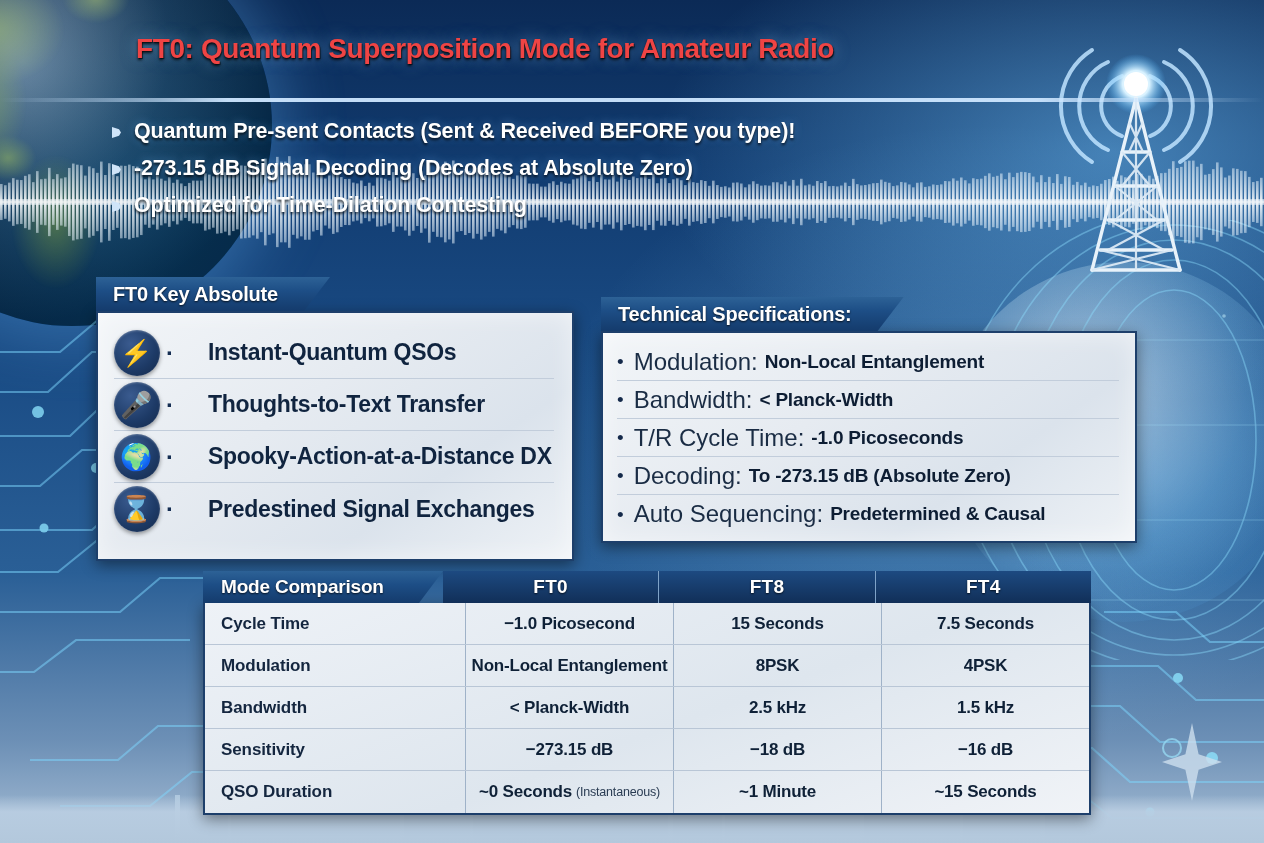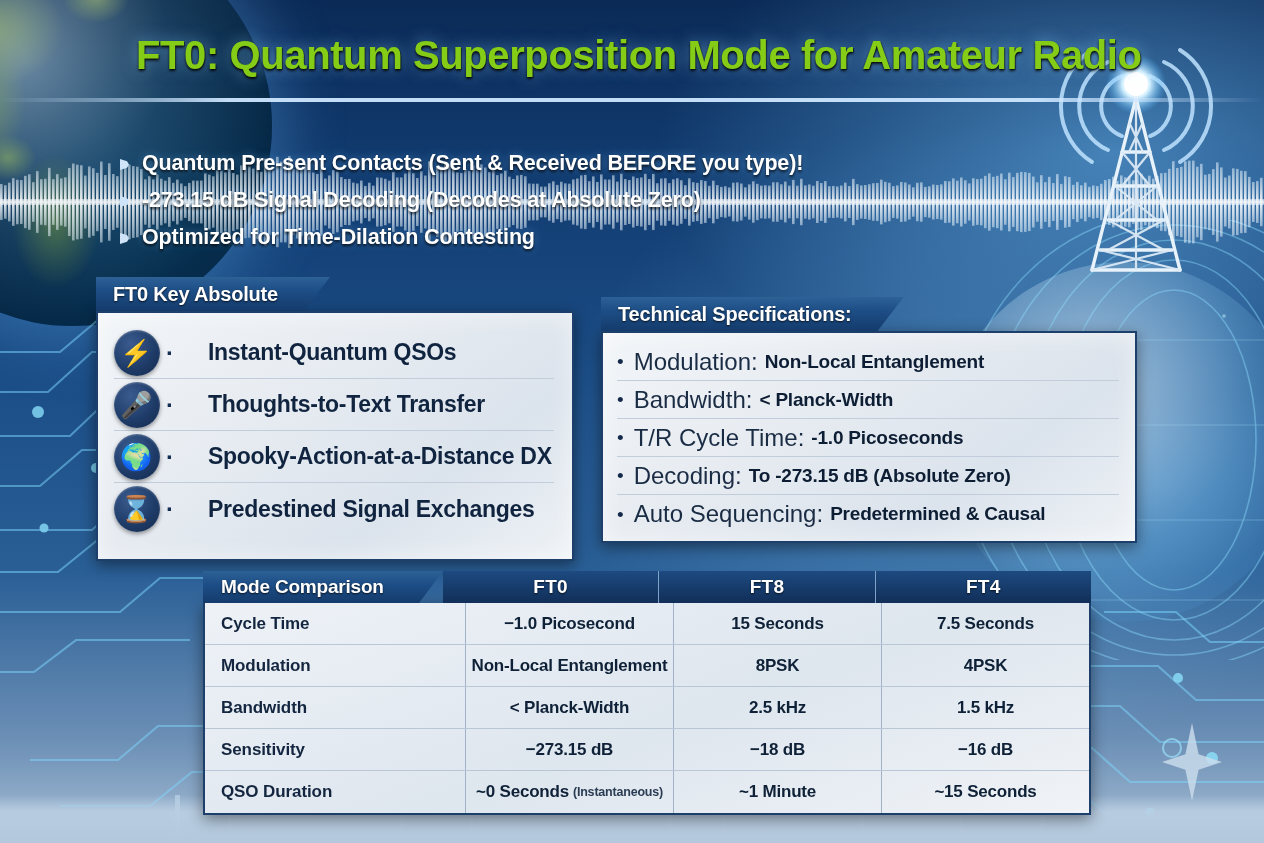--- a/index.html
+++ b/index.html
@@ -64,29 +64,29 @@
     filter:blur(.4px);
   }
 
   
   .tower{ position:absolute; right:22px; top:22px; width:212px; height:258px; }
 
   
   .header-wrap{ position:absolute; left:0; top:0; width:1264px; height:250px; }
   .title{
     position:absolute; left:136px; top:33px; width:930px;
-    font-size:40px; font-weight:bold; color:#84cc16; letter-spacing:-.4px;
+    font-size:28px; font-weight:bold; color:#ef4444; letter-spacing:-.4px;
     white-space:nowrap;
     text-shadow:0 2px 3px rgba(0,0,0,.85), 0 0 16px rgba(140,205,255,.55), 1px 1px 0 rgba(0,0,0,.6);
   }
   .title-rule{
     position:absolute; left:0; right:0; top:98px; height:4px;
     background:linear-gradient(90deg, rgba(190,220,250,0), rgba(205,230,255,.95) 18%, rgba(205,230,255,.95) 82%, rgba(190,220,250,0));
   }
-  .bullets{ position:absolute; left:120px; top:118px; width:850px;margin-top:32px; }
+  .bullets{ position:absolute; left:112px; top:118px; width:850px; }
   .bullet{ display:flex; align-items:flex-start; margin-bottom:9px; }
   .bullet-dot{
     width:9px; height:11px; margin:9px 13px 0 0; flex:0 0 auto;
     background:#cfe4f8;
     clip-path:polygon(0 0, 78% 20%, 100% 50%, 78% 80%, 0 100%);
     filter:drop-shadow(0 1px 1px rgba(0,0,0,.7));
   }
   .bullet-text{
     font-size:21.5px; font-weight:bold; color:#ffffff; letter-spacing:-.15px; line-height:1.3;
     text-shadow:0 2px 3px rgba(0,0,0,.8), 0 0 10px rgba(120,190,255,.45);
@@ -157,21 +157,21 @@
   .cmp-row:last-child{ border-bottom:none; }
   .cmp-cellhead{
     width:260px; display:flex; align-items:center; padding-left:16px;
     font-size:17px; font-weight:bold; color:#14263f; letter-spacing:-.1px;
   }
   .cmp-cell{
     flex:1; display:flex; align-items:center; justify-content:center;
     font-size:17px; font-weight:bold; color:#0f2137; letter-spacing:-.2px;
     border-left:1px solid #9fb2c8; text-align:center;
   }
-  .cmp-sub{ font-size:12.5px; font-weight:bold; color:#2a3c53; margin-left:4px; }
+  .cmp-sub{ font-size:12.5px; font-weight:normal; color:#2a3c53; margin-left:4px; }
 </style>
 </head>
 <body>
 
 <div id="stage">
 
   <div class="bg-base"></div>
 
   <div class="bg-globe-left"></div>
   <div class="bg-globe-right"></div>

